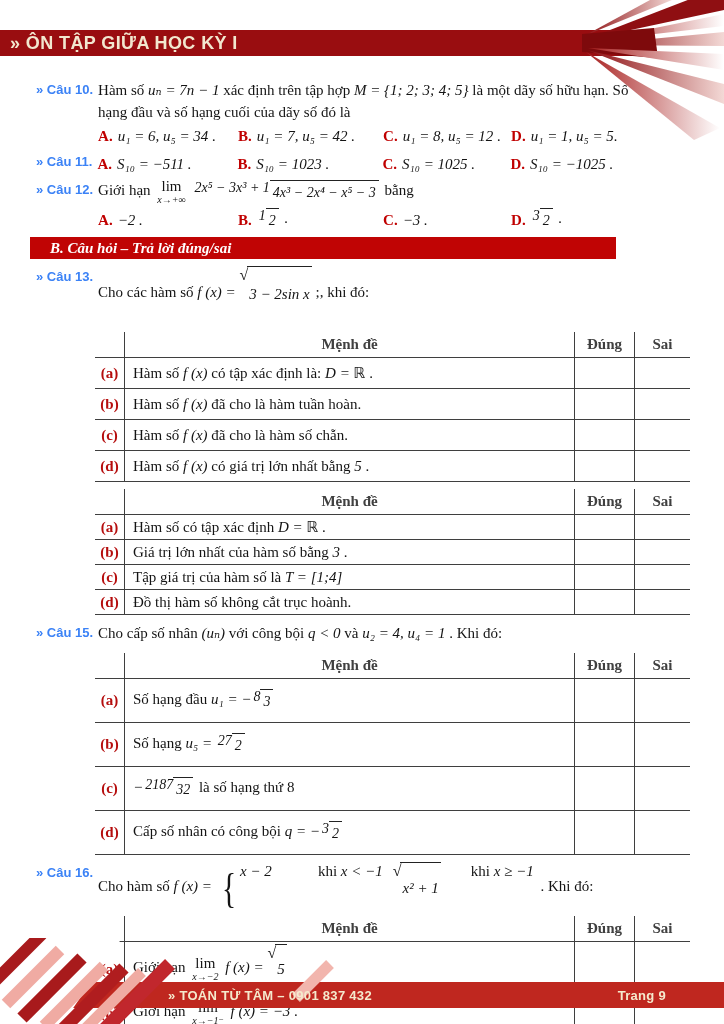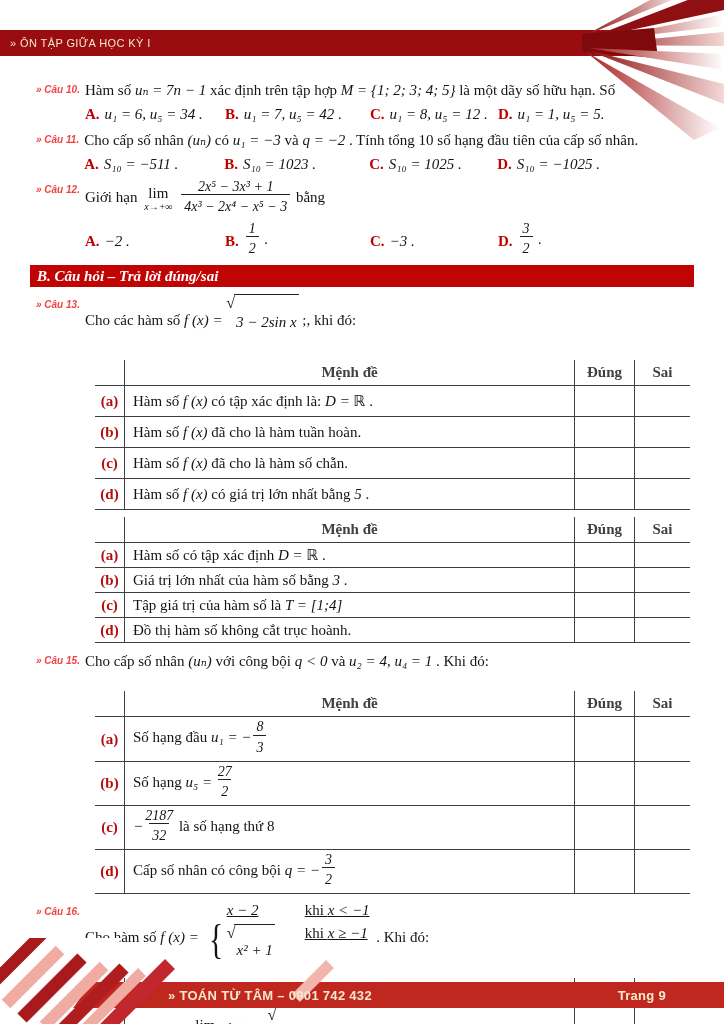--- a/index.html
+++ b/index.html
@@ -3,62 +3,62 @@
 <meta charset="utf-8">
 <style>
   html,body{margin:0;padding:0;background:#e8e8e8;}
   .page{position:relative;width:724px;height:1024px;background:#ffffff;overflow:hidden;
         font-family:"Liberation Serif","DejaVu Serif","DejaVu Sans",serif;font-size:15px;color:#141414;}
 
   
   .hbar{position:absolute;top:30px;left:0;width:100%;height:26px;background:#990d10;
         display:flex;align-items:center;padding-left:10px;box-sizing:border-box;z-index:1;}
   .hbar .htitle{color:#f2e7cf;font-family:"Liberation Sans","DejaVu Sans",sans-serif;
-        font-weight:normal;font-size:11px;letter-spacing:.4px;}
+        font-weight:bold;font-size:18px;letter-spacing:.4px;}
   .fbar-bg{position:absolute;left:0;bottom:16px;width:100%;height:26px;background:#bf271f;z-index:1;}
   .fbar{position:absolute;left:0;bottom:16px;width:100%;height:26px;display:flex;align-items:center;
         justify-content:space-between;padding:0 58px 0 168px;box-sizing:border-box;z-index:3;background:none;}
   .fbar span{color:#f5e9cd;font-family:"Liberation Sans","DejaVu Sans",sans-serif;font-weight:bold;font-size:13px;letter-spacing:.3px;}
 
   .fan{position:absolute;top:0;right:0;z-index:2;}
   .stripes{position:absolute;left:0;bottom:0;z-index:2;}
 
   
   .content{position:absolute;top:79px;left:36px;width:660px;z-index:0;}
   .q{display:flex;align-items:flex-start;margin-bottom:5px;}
-  .q-label{color:#ef4444;font-family:"Liberation Sans","DejaVu Sans",sans-serif;font-weight:bold;
-        font-size:10px;white-space:nowrap;line-height:22px;font-style:italic;}
+  .q-label{color:#3b82f6;font-family:"Liberation Sans","DejaVu Sans",sans-serif;font-weight:bold;
+        font-size:13px;white-space:nowrap;line-height:22px;}
   .q-body{flex:1;padding-left:5px;}
   .q-line{line-height:22px;}
   .m{font-style:italic;}
   .opts{display:grid;grid-template-columns:140px 145px 128px 1fr;margin-top:3px;}
   .opt{display:flex;align-items:center;white-space:nowrap;line-height:20px;}
   .opt-letter{color:#c00000;font-weight:bold;margin-right:5px;}
 
   
-  .frac{display:inline-flex;flex-direction:column;align-items:center;vertical-align:middle;
+  .frac{display:inline-flex;flex-direction:row;vertical-align:middle;
         line-height:1.08;margin:0 2px;font-style:italic;font-size:14px;}
   .frac .den{border-top:1.2px solid #222;padding:4px 3px;}
   .lim{display:inline-flex;flex-direction:column;align-items:center;vertical-align:middle;line-height:1;margin:0 3px;}
   .lim-top{font-size:15px;}
   .lim-sub{font-size:10px;font-style:italic;margin-top:1px;}
   .sqrt{display:inline-flex;align-items:flex-start;font-style:italic;vertical-align:middle;}
   .sqrt .rad{font-style:normal;font-size:16px;line-height:1.1;margin-right:-1px;}
   .sqrt .radicand{border-top:1.2px solid #222;padding:16px 2px;}
   .big{font-size:28px;vertical-align:middle;line-height:1;font-style:normal;}
   .cases{display:inline-flex;align-items:center;vertical-align:middle;margin:0 3px;}
   .cases .brace{display:inline-block;font-size:42px;line-height:40px;font-weight:400;
         transform:scaleX(.7);transform-origin:center;margin-right:1px;}
-  .cases-col{display:inline-flex;flex-direction:column;gap:4px;text-decoration:underline;}
+  .cases-col{display:inline-flex;flex-direction:row;gap:10px;}
   .case-row{display:flex;line-height:19px;}
   .case-expr{min-width:78px;}
 
   
   .sectionbar{background:#c00404;color:#ffffff;font-style:italic;font-weight:bold;font-size:15px;
-        height:22px;line-height:22px;padding-left:7px;margin:5px 0 7px -6px;width:664px;box-sizing:border-box;}
+        height:22px;line-height:22px;padding-left:20px;margin:5px 0 7px -6px;width:586px;box-sizing:border-box;}
 
   
   table.tsr{border-collapse:collapse;margin:2px 0 7px 59px;width:595px;table-layout:fixed;}
   .tsr td{border-bottom:1.3px solid #3f3f3f;vertical-align:middle;padding:2px 4px;}
   .tsr .c-letter{width:27px;border-right:1.3px solid #3f3f3f;text-align:center;
         color:#b50d0d;font-weight:bold;padding:2px 1px;}
   .tsr .c-state{border-right:1.3px solid #3f3f3f;padding:2px 8px;}
   .tsr .c-true{width:51px;border-right:1.3px solid #3f3f3f;}
   .tsr .c-false{width:47px;}
   .tsr .th{color:#404040;font-weight:bold;text-align:center;}
@@ -98,20 +98,21 @@
     <polygon points="33,50 170,84 170,104" fill="url(#gf1)"></polygon>
     <polygon points="32,52 140,140 166,128" fill="url(#gf2)"></polygon>
   </svg>
 
   <div class="content">
 
     <div class="q">
       <span class="q-label">» Câu 10.</span>
       <div class="q-body">
         <div class="q-line"><span class="plain">Hàm số </span><span class="m">uₙ = 7n − 1</span><span class="plain"> xác định trên tập hợp </span><span class="m">M = {1; 2; 3; 4; 5}</span><span class="plain"> là một dãy số hữu hạn. Số</span></div>
+        <div class="q-line"><span class="plain">hạng đầu và số hạng cuối của dãy số đó là</span></div>
         <div class="opts">
           <span class="opt">
               <span class="opt-letter">A.</span>
               <span class="m"><span class="m">u₁ = 6, u₅ = 34</span><span class="plain"> .</span></span>
             </span>
           <span class="opt">
               <span class="opt-letter">B.</span>
               <span class="m"><span class="m">u₁ = 7, u₅ = 42</span><span class="plain"> .</span></span>
             </span>
           <span class="opt">
@@ -122,21 +123,20 @@
               <span class="opt-letter">D.</span>
               <span class="m"><span class="m">u₁ = 1, u₅ = 5</span><span class="plain">.</span></span>
             </span>
         </div>
       </div>
     </div>
 
     <div class="q">
       <span class="q-label">» Câu 11.</span>
       <div class="q-body">
-        <div class="q-line"><span class="plain">Cho cấp số nhân </span><span class="m">(uₙ)</span><span class="plain"> có </span><span class="m">u₁ = −3</span><span class="plain"> và </span><span class="m">q = −2</span><span class="plain"> . Tính tổng 10 số hạng đầu tiên của cấp số nhân.</span></div>
         <div class="opts">
           <span class="opt">
               <span class="opt-letter">A.</span>
               <span class="m"><span class="m">S₁₀ = −511</span><span class="plain"> .</span></span>
             </span>
           <span class="opt">
               <span class="opt-letter">B.</span>
               <span class="m"><span class="m">S₁₀ = 1023</span><span class="plain"> .</span></span>
             </span>
           <span class="opt">
@@ -262,21 +262,21 @@
       </tr>
       <tr class="trow">
         <td class="c-letter">(d)</td>
         <td class="c-state"><span class="plain">Đồ thị hàm số không cắt trục hoành.</span></td>
         <td class="c-true"></td>
             <td class="c-false"></td>
       </tr>
     </tbody>
       </table>
 
-    <div class="q" style="margin-bottom:19px">
+    <div class="q" style="margin-bottom:9px">
       <span class="q-label">» Câu 15.</span>
       <div class="q-body">
         <div class="q-line"><span class="plain">Cho cấp số nhân </span><span class="m">(uₙ)</span><span class="plain"> với công bội </span><span class="m">q &lt; 0</span><span class="plain"> và </span><span class="m">u₂ = 4, u₄ = 1</span><span class="plain"> . Khi đó:</span></div>
       </div>
     </div>
     <table class="tsr t15">
       <tbody>
           <tr class="thead">
         <td class="c-letter"></td>
         <td class="c-state th">Mệnh đề</td>
@@ -384,16 +384,16 @@
     <line x1="6" y1="66" x2="60" y2="12" stroke="#f0aba3" stroke-width="12"></line>
     <line x1="22" y1="80" x2="82" y2="20" stroke="#a81a1c" stroke-width="13"></line>
     <line x1="44" y1="88" x2="104" y2="28" stroke="#f0aba3" stroke-width="12"></line>
     <line x1="62" y1="92" x2="124" y2="30" stroke="#b01d1f" stroke-width="13"></line>
     <line x1="86" y1="90" x2="142" y2="34" stroke="#f0aba3" stroke-width="11"></line>
     <line x1="104" y1="92" x2="170" y2="26" stroke="#c1272d" stroke-width="14"></line>
     <line x1="296" y1="60" x2="330" y2="26" stroke="#f2b5ad" stroke-width="11"></line>
   </svg>
 
   <div class="fbar">
-    <span>» TOÁN TỪ TÂM – 0901 742 432</span>
+    <span>» TOÁN TỪ TÂM – 0901 837 432</span>
     <span>Trang 9</span>
   </div>
 </div>
 
 </body></html>

